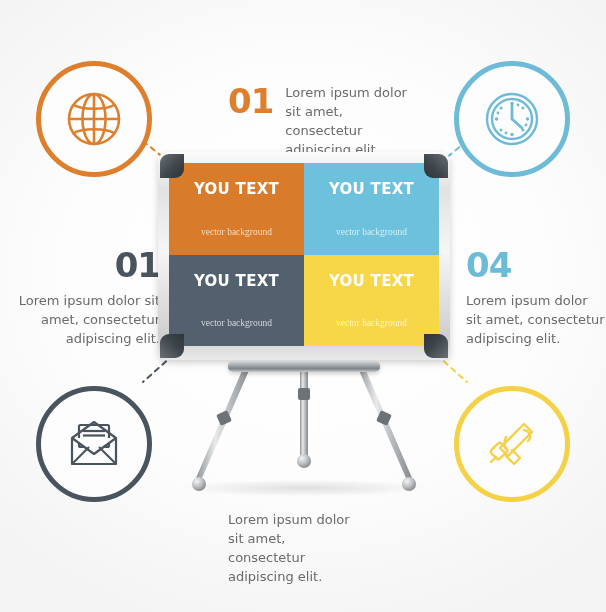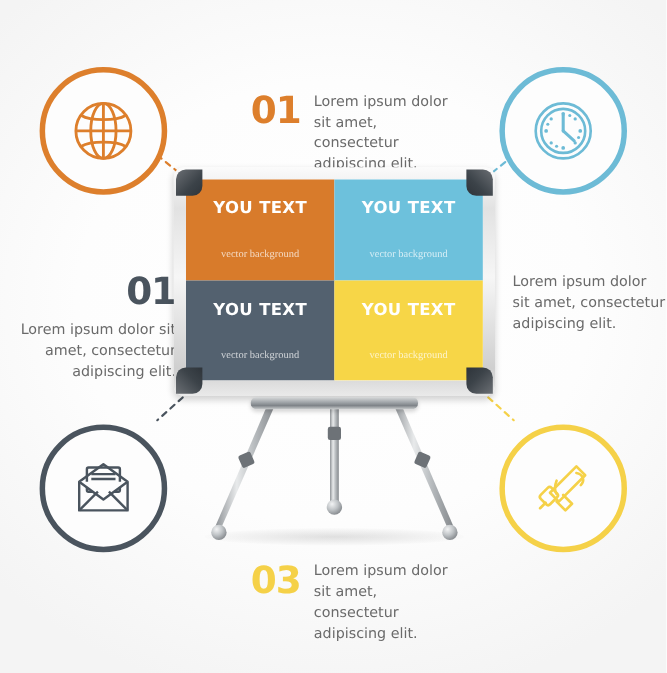--- a/index.html
+++ b/index.html
@@ -249,25 +249,25 @@
     <div class="num">01</div>
     <div class="para">Lorem ipsum dolor sit amet, consectetur adipiscing elit.</div>
   </div>
 
   <div class="block" id="block-02">
     <div class="num">01</div>
     <div class="para">Lorem ipsum dolor sit amet, consectetur adipiscing elit.</div>
   </div>
 
   <div class="block" id="block-03">
-    <div class="num">03</div>
     <div class="para">Lorem ipsum dolor sit amet, consectetur adipiscing elit.</div>
   </div>
 
   <div class="block" id="block-04">
+    <div class="num">04</div>
     <div class="para">Lorem ipsum dolor sit amet, consectetur adipiscing elit.</div>
   </div>
 
   <div id="floor-shadow"></div>
 
   <svg id="legs" width="292" height="140" viewBox="0 0 292 140">
     <defs>
       <linearGradient id="metal" x1="0" y1="0" x2="1" y2="0">
         <stop offset="0%" stop-color="#8f9397"></stop>
         <stop offset="35%" stop-color="#e8eaeb"></stop>

